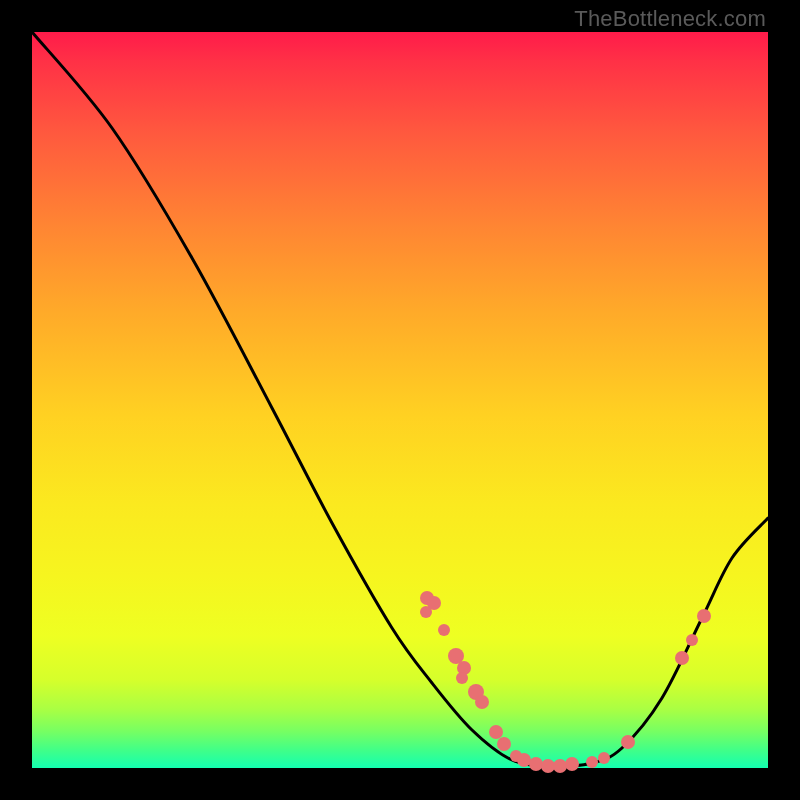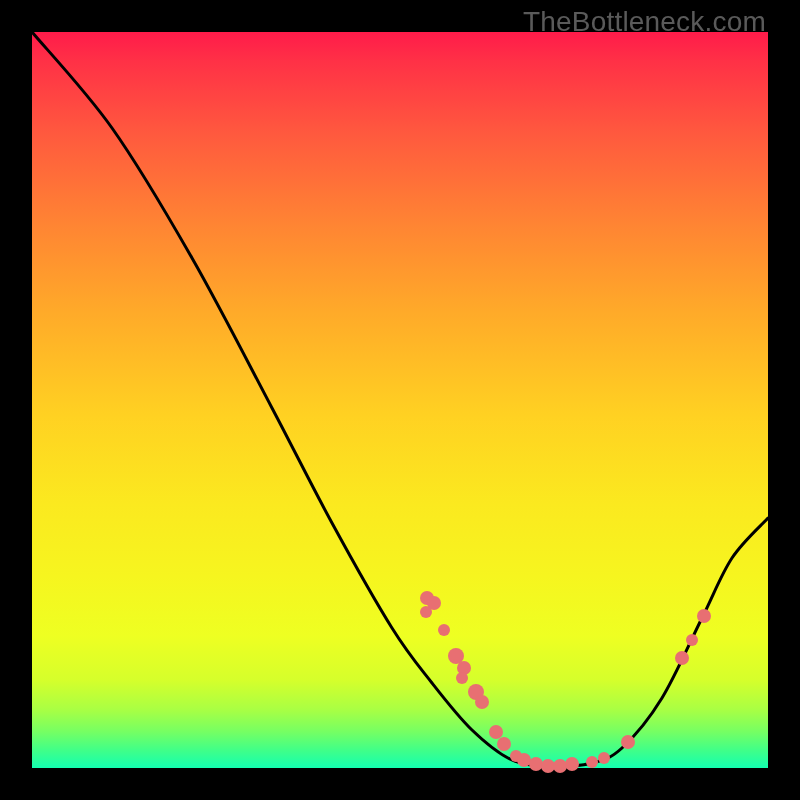--- a/index.html
+++ b/index.html
@@ -48,21 +48,21 @@
     top: 0;
     width: 736px;
     height: 736px;
     overflow: visible;
   }
   .watermark {
     position: absolute;
     top: 6px;
     right: 34px;
     color: #5a5a5a;
-    font-size: 28px;
+    font-size: 22px;
     font-weight: 500;
     letter-spacing: 0.2px;
   }
 </style>
 </head>
 <body>
 
 <div class="frame">
   <div class="gradient"></div>
   <svg class="curve" viewBox="0 0 736 736" preserveAspectRatio="none">

